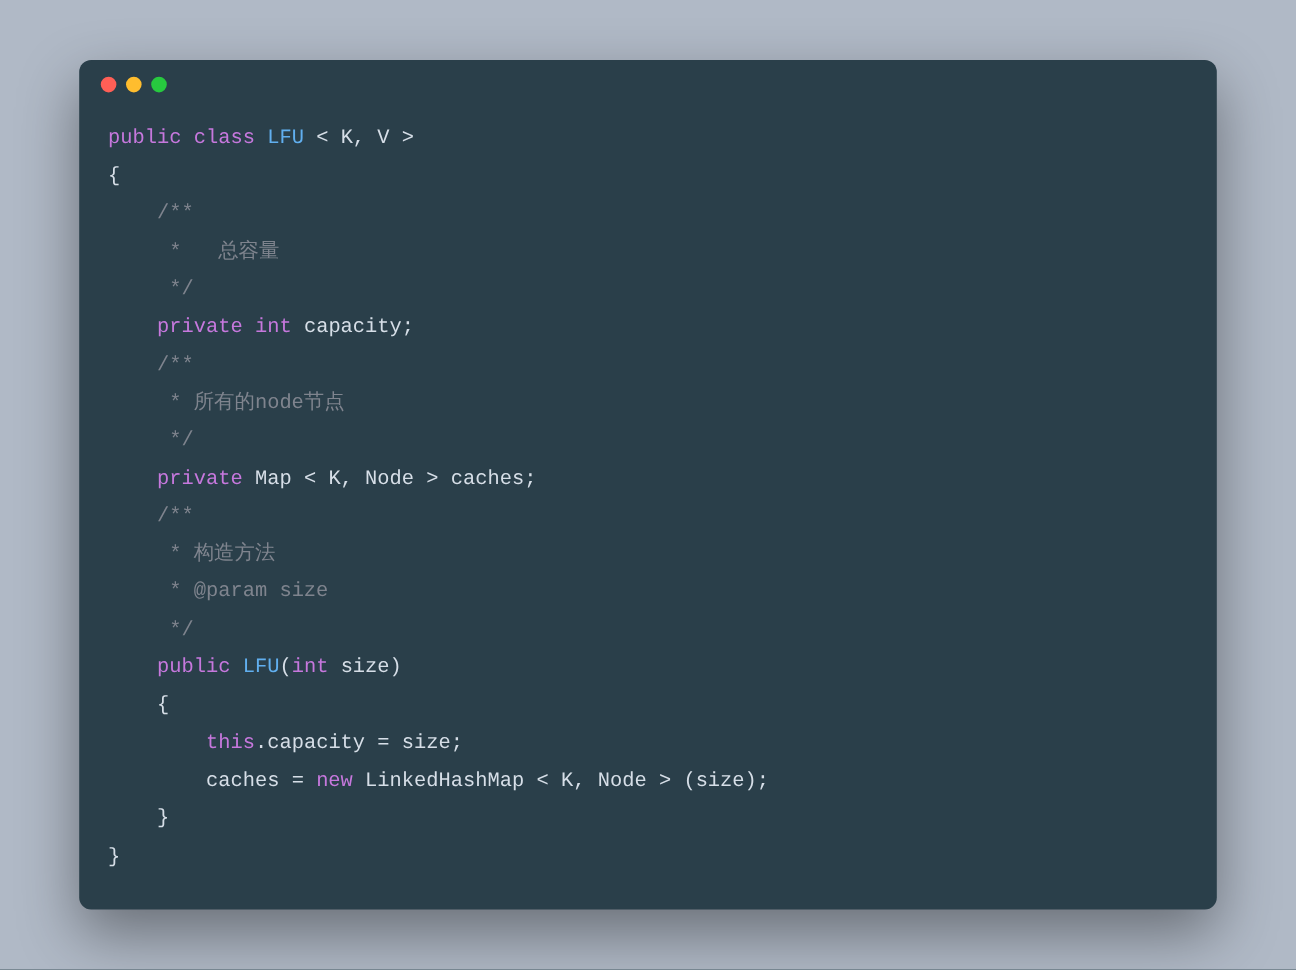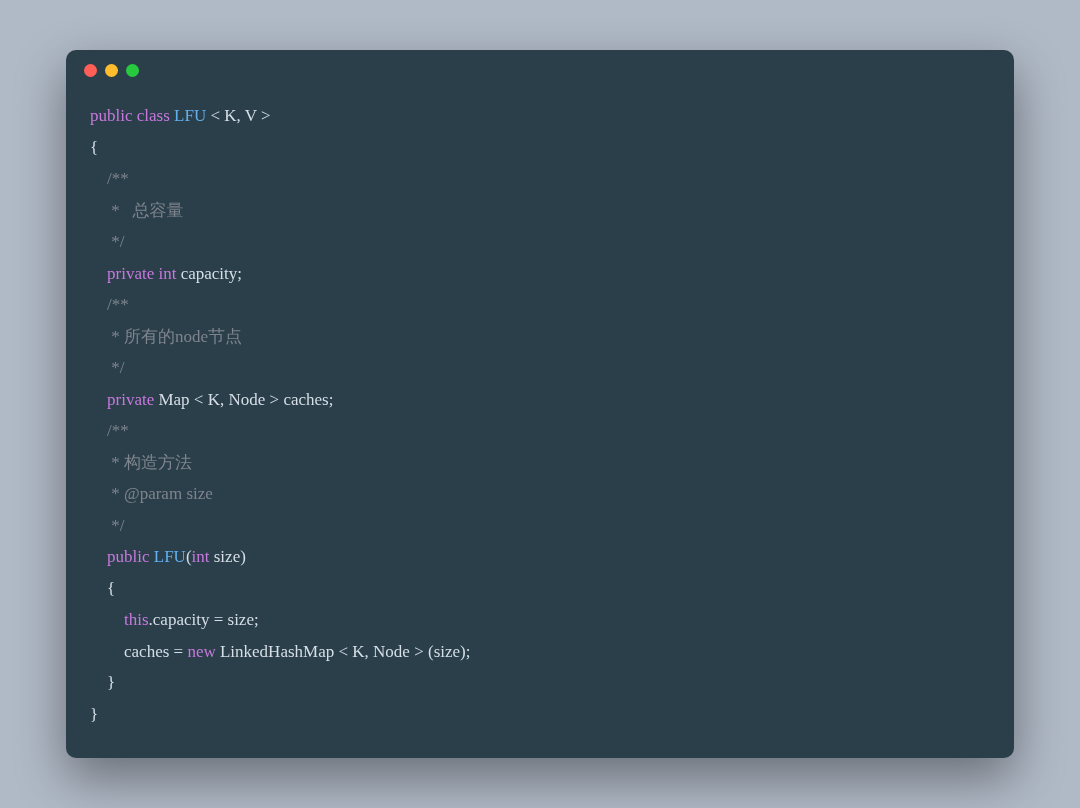--- a/index.html
+++ b/index.html
@@ -39,21 +39,21 @@
     }
     .dot-red { background-color: #ff5f56; }
     .dot-yellow { background-color: #ffbd2e; }
     .dot-green { background-color: #27c93f; }
     .code-area {
       padding: 10px 24px 24px 24px;
       font-size: 17px;
       line-height: 31.5px;
       white-space: pre;
       color: #d4d4d4;
-      font-family: Liberation Serif, serif;
+      font-family: Liberation Mono, monospace;
     }
     .kw { color: #c678dd; }      
     .cls { color: #61afef; }     
     .com { color: #7f848e; }      
     .plain { color: #d6dee7; }
   </style>
 </head>
 <body>
 
 <div class="window">

